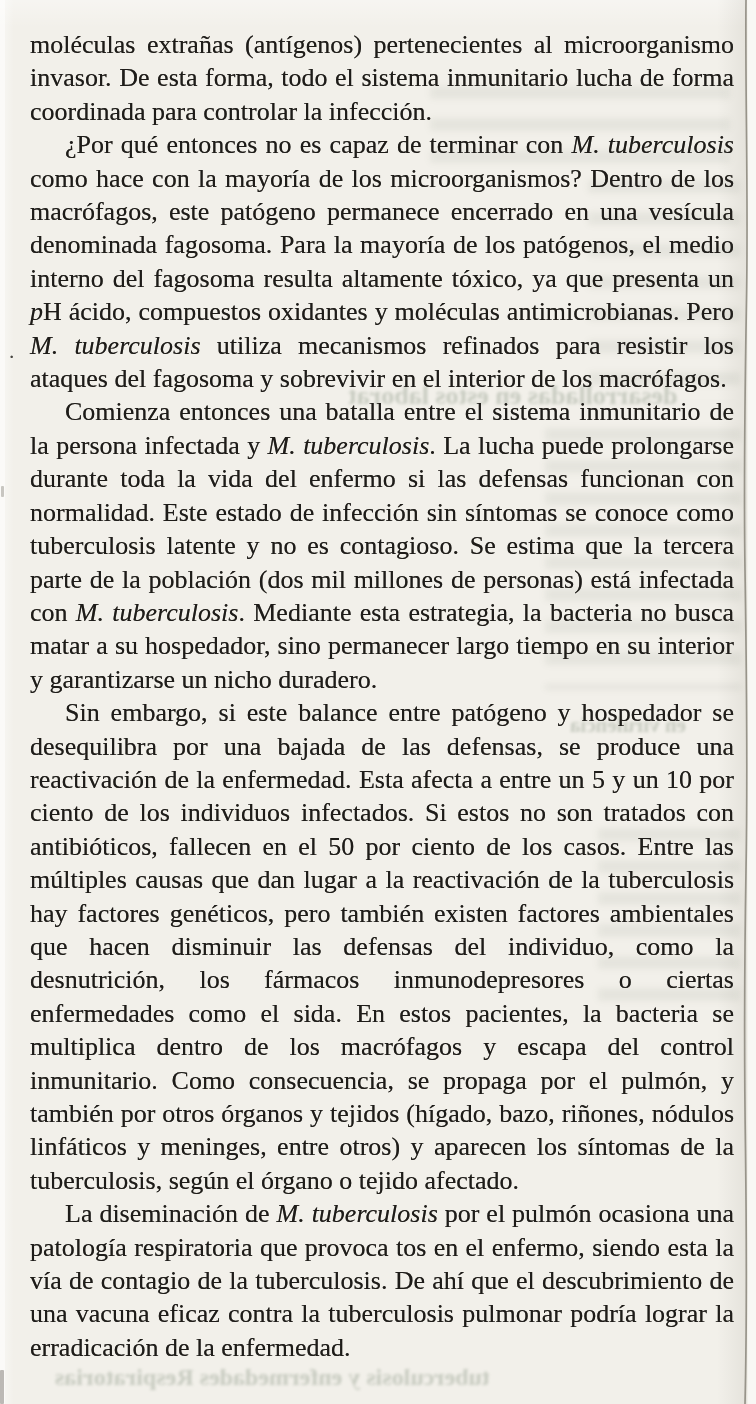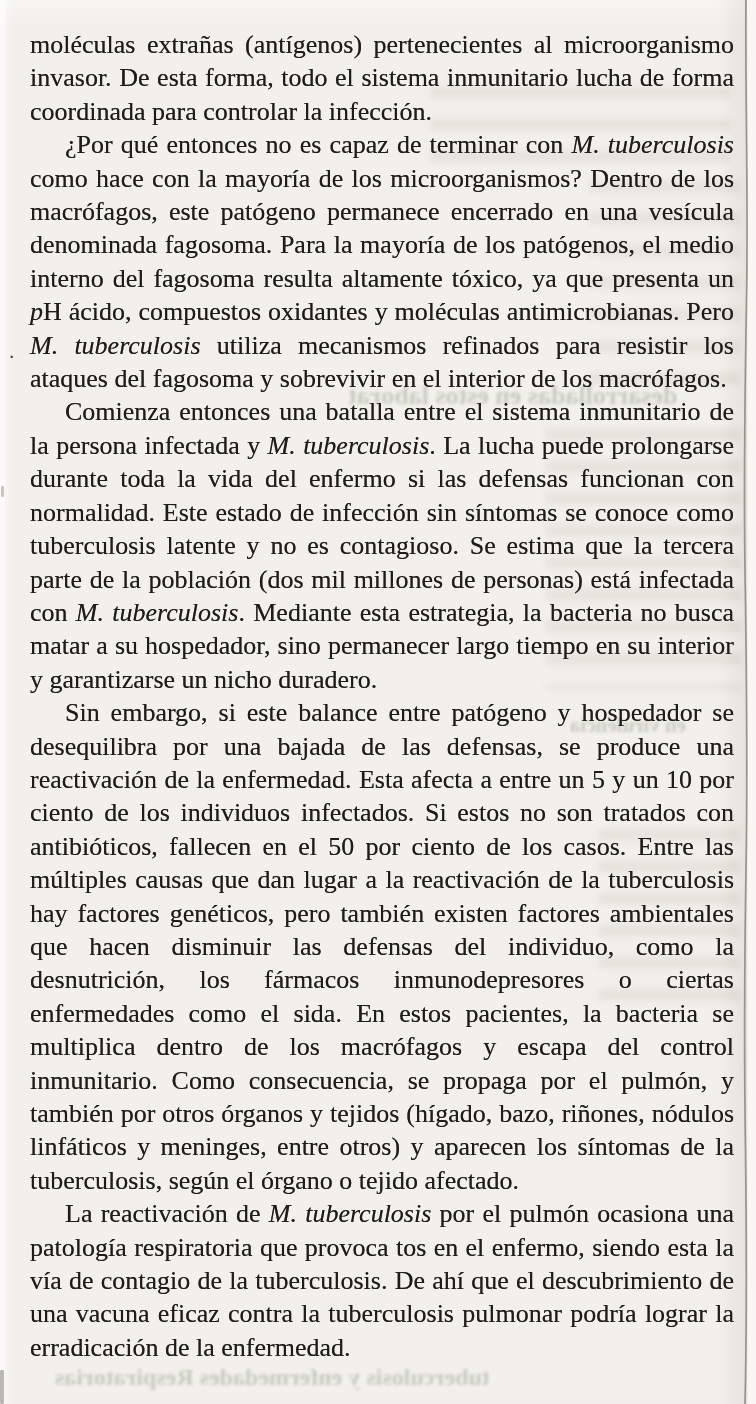--- a/index.html
+++ b/index.html
@@ -105,21 +105,21 @@
 
   <div class="ghost g1">desarrolladas en estos laborat</div>
   <div class="ghost g2">en virulencia</div>
   <div class="ghost g3">tuberculosis y enfermedades Respiratorias</div>
 
   <div class="text-block">
     <p class="para"><span>moléculas extrañas (antígenos) pertenecientes al microorganismo invasor. De esta forma, todo el sistema inmunitario lucha de forma coordinada para controlar la infección.</span></p>
     <p class="para indent"><span>¿Por qué entonces no es capaz de terminar con </span><span class="it">M. tuberculosis</span><span> como hace con la mayoría de los microorganismos? Dentro de los macrófagos, este patógeno permanece encerrado en una vesícula denominada fagosoma. Para la mayoría de los patógenos, el medio interno del fagosoma resulta altamente tóxico, ya que presenta un </span><span class="it">p</span><span>H ácido, compuestos oxidantes y moléculas antimicrobianas. Pero </span><span class="it">M. tuberculosis</span><span> utiliza mecanismos refinados para resistir los ataques del fagosoma y sobrevivir en el interior de los macrófagos.</span></p>
     <p class="para indent"><span>Comienza entonces una batalla entre el sistema inmunitario de la persona infectada y </span><span class="it">M. tuberculosis</span><span>. La lucha puede prolongarse durante toda la vida del enfermo si las defensas funcionan con normalidad. Este estado de infección sin síntomas se conoce como tuberculosis latente y no es contagioso. Se estima que la tercera parte de la población (dos mil millones de personas) está infectada con </span><span class="it">M. tuberculosis</span><span>. Mediante esta estrategia, la bacteria no busca matar a su hospedador, sino permanecer largo tiempo en su interior y garantizarse un nicho duradero.</span></p>
     <p class="para indent"><span>Sin embargo, si este balance entre patógeno y hospedador se desequilibra por una bajada de las defensas, se produce una reactivación de la enfermedad. Esta afecta a entre un 5 y un 10 por ciento de los individuos infectados. Si estos no son tratados con antibióticos, fallecen en el 50 por ciento de los casos. Entre las múltiples causas que dan lugar a la reactivación de la tuberculosis hay factores genéticos, pero también existen factores ambientales que hacen disminuir las defensas del individuo, como la desnutrición, los fármacos inmunodepresores o ciertas enfermedades como el sida. En estos pacientes, la bacteria se multiplica dentro de los macrófagos y escapa del control inmunitario. Como consecuencia, se propaga por el pulmón, y también por otros órganos y tejidos (hígado, bazo, riñones, nódulos linfáticos y meninges, entre otros) y aparecen los síntomas de la tuberculosis, según el órgano o tejido afectado.</span></p>
-    <p class="para indent"><span>La reactivación de </span><span class="it">M. tuberculosis</span><span> por el pulmón ocasiona una patología respiratoria que provoca tos en el enfermo, siendo esta la vía de contagio de la tuberculosis. De ahí que el descubrimiento de una vacuna eficaz contra la tuberculosis pulmonar podría lograr la erradicación de la enfermedad.</span></p>
+    <p class="para indent"><span>La diseminación de </span><span class="it">M. tuberculosis</span><span> por el pulmón ocasiona una patología respiratoria que provoca tos en el enfermo, siendo esta la vía de contagio de la tuberculosis. De ahí que el descubrimiento de una vacuna eficaz contra la tuberculosis pulmonar podría lograr la erradicación de la enfermedad.</span></p>
   </div>
 
   <span class="margin-dot">·</span>
   <div class="left-strip"></div>
   <div class="left-speck"></div>
   <div class="left-mark"></div>
 
   <div class="edge-shadow"></div>
   <div class="outer-strip"></div>
   <svg class="edge-line" viewBox="0 0 16 1404" preserveAspectRatio="none" aria-hidden="true">

